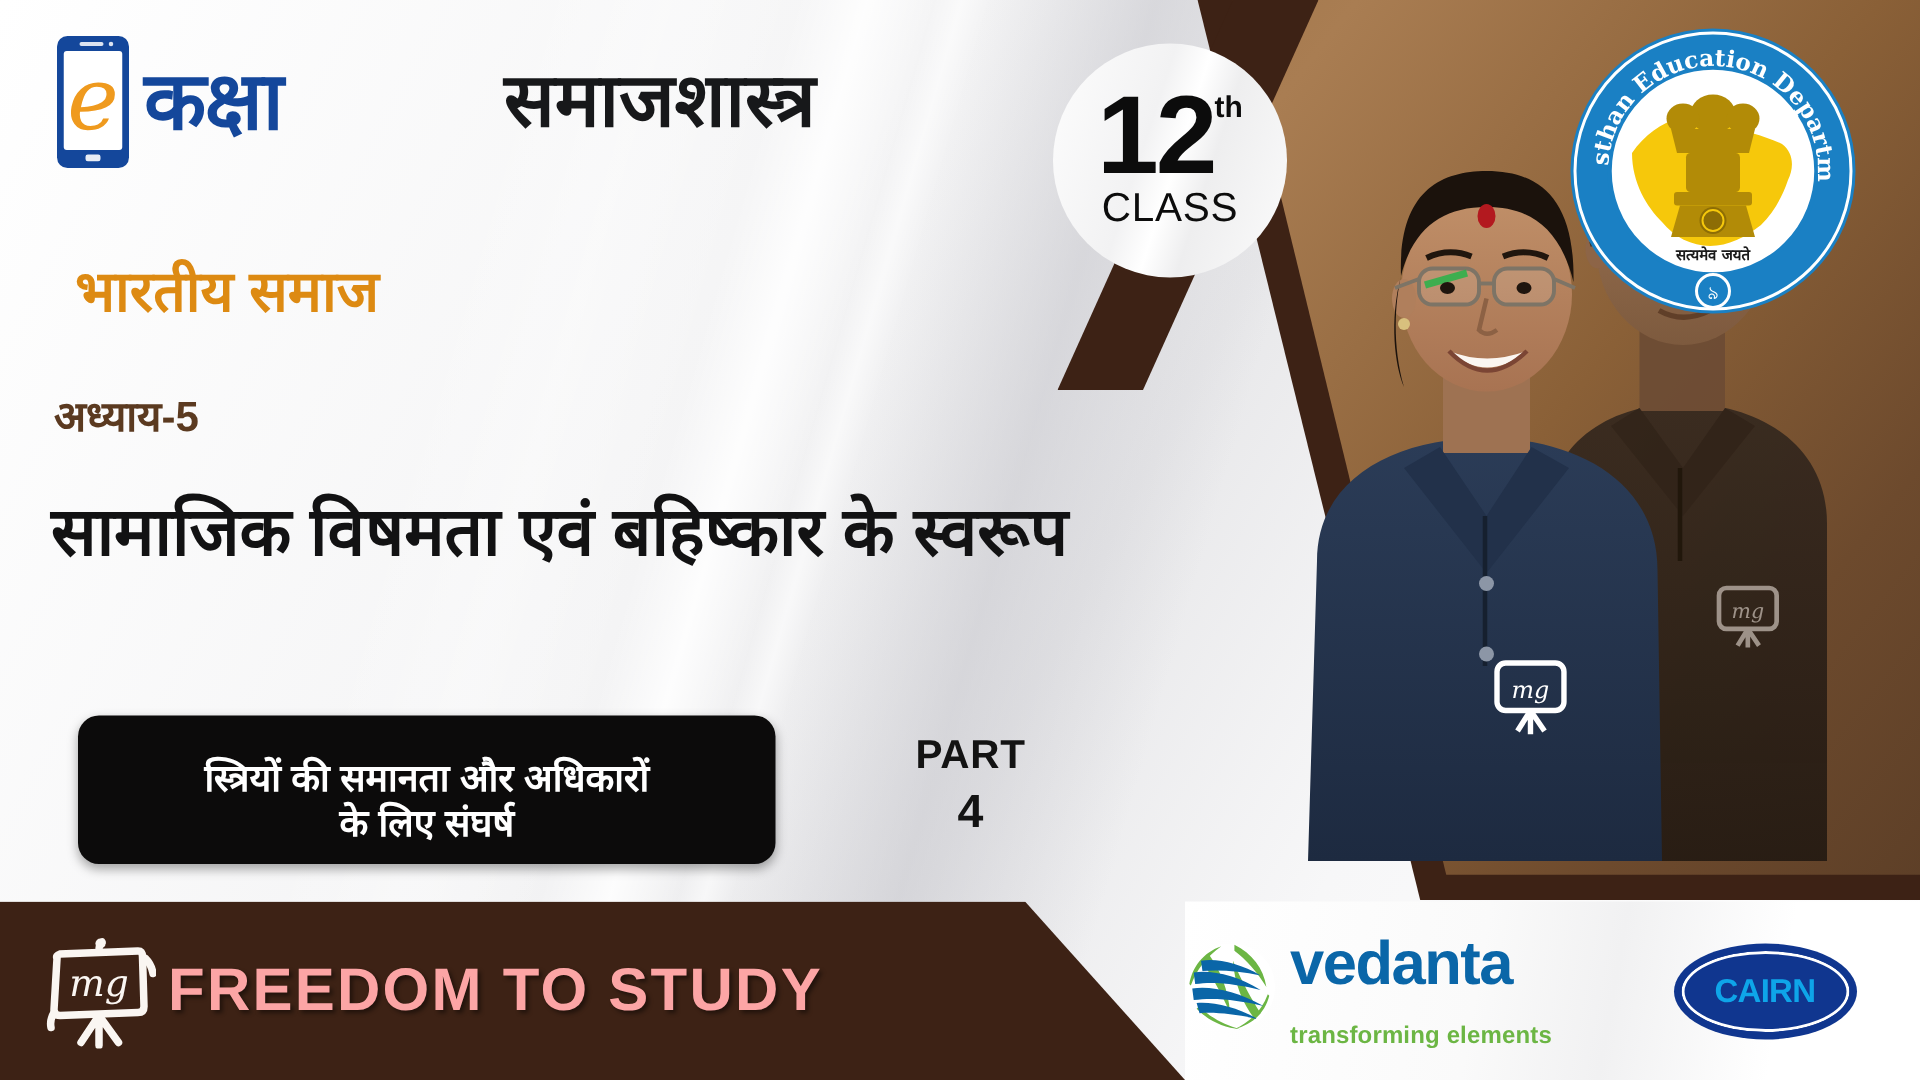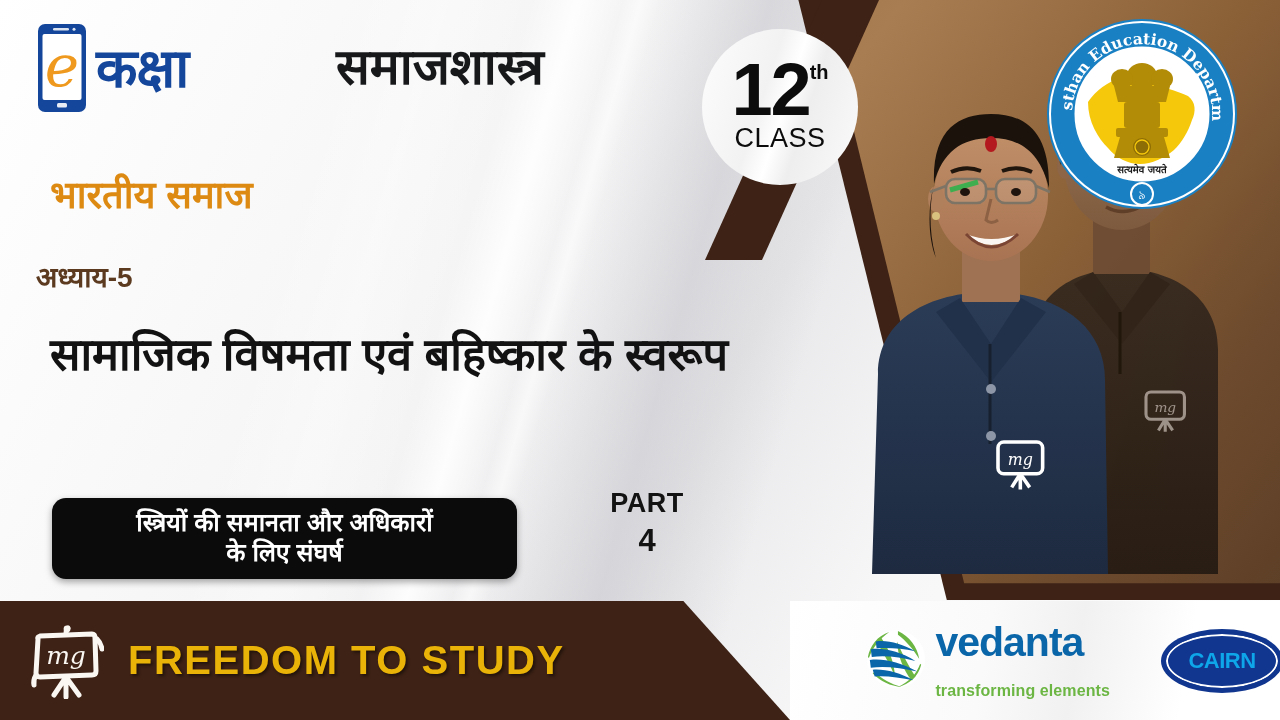--- a/index.html
+++ b/index.html
@@ -105,30 +105,30 @@
     line-height:1;
   }
 
   .chapter-no {
     position:absolute; left:36px; top:264px;
     font-size:28px; font-weight:bold; color:#5b3a20;
     line-height:1;
   }
 
   .chapter-title {
-    position:absolute; left:50px; top:328px; width:780px;
+    position:absolute; left:34px; top:328px; width:780px;
     font-size:45px; font-weight:bold; color:#121213;
     line-height:1.22;
   }
 
   .topic-badge {
-    position:absolute; left:52px; top:498px; width:465px;
+    position:absolute; left:52px; top:477px; width:465px;
     background:#0c0b0b;
     border-radius:14px;
-    padding:10px 14px 12px;
+    padding:28px 14px 12px;
     text-align:center;
     box-shadow:0 3px 7px rgba(0,0,0,.35);
   }
   .topic-badge span {
     display:block;
     color:#ffffff; font-size:25px; font-weight:bold; line-height:1.18;
   }
 
   .part-block {
     position:absolute; left:602px; top:488px; text-align:center; width:90px;
@@ -138,30 +138,30 @@
 
   
   .bottom-bar {
     position:absolute; left:0; top:601px; width:790px; height:119px;
     background:#3d2215;
     clip-path: polygon(0% 0%, 86.5% 0%, 100% 100%, 0% 100%);
     display:flex; align-items:center;
   }
   .mg-mark { margin-left:28px; width:76px; height:76px; flex:none; }
   .fts {
-    margin-left:24px;
-    font-size:40px; font-weight:bold; color:#eab308;
+    margin-left:8px;
+    font-size:40px; font-weight:bold; color:#fca5a5;
     letter-spacing:1.5px;
     text-shadow:2px 2px 3px rgba(0,0,0,.45);
     font-family:"Liberation Sans", sans-serif;
   }
 
   .sponsors {
     position:absolute; left:790px; top:601px; width:490px; height:119px;
-    display:flex; align-items:center; justify-content:flex-end; gap:54px;
+    display:flex; align-items:center; justify-content:flex-start; gap:84px;
     background:linear-gradient(100deg,#ffffff 0%,#fafafa 40%,#f1f1f2 58%,#ffffff 80%);
   }
   .vedanta { display:flex; align-items:center; gap:8px; }
   .vedanta-text { display:flex; flex-direction:column; line-height:1; }
   .vedanta-name {
     font-size:41px; font-weight:bold; color:#0a66a8; letter-spacing:-1px;
     font-family:"Liberation Sans", sans-serif;
   }
   .vedanta-tag {
     font-size:16px; font-weight:bold; color:#6cb644; margin-top:20px; letter-spacing:.1px;

